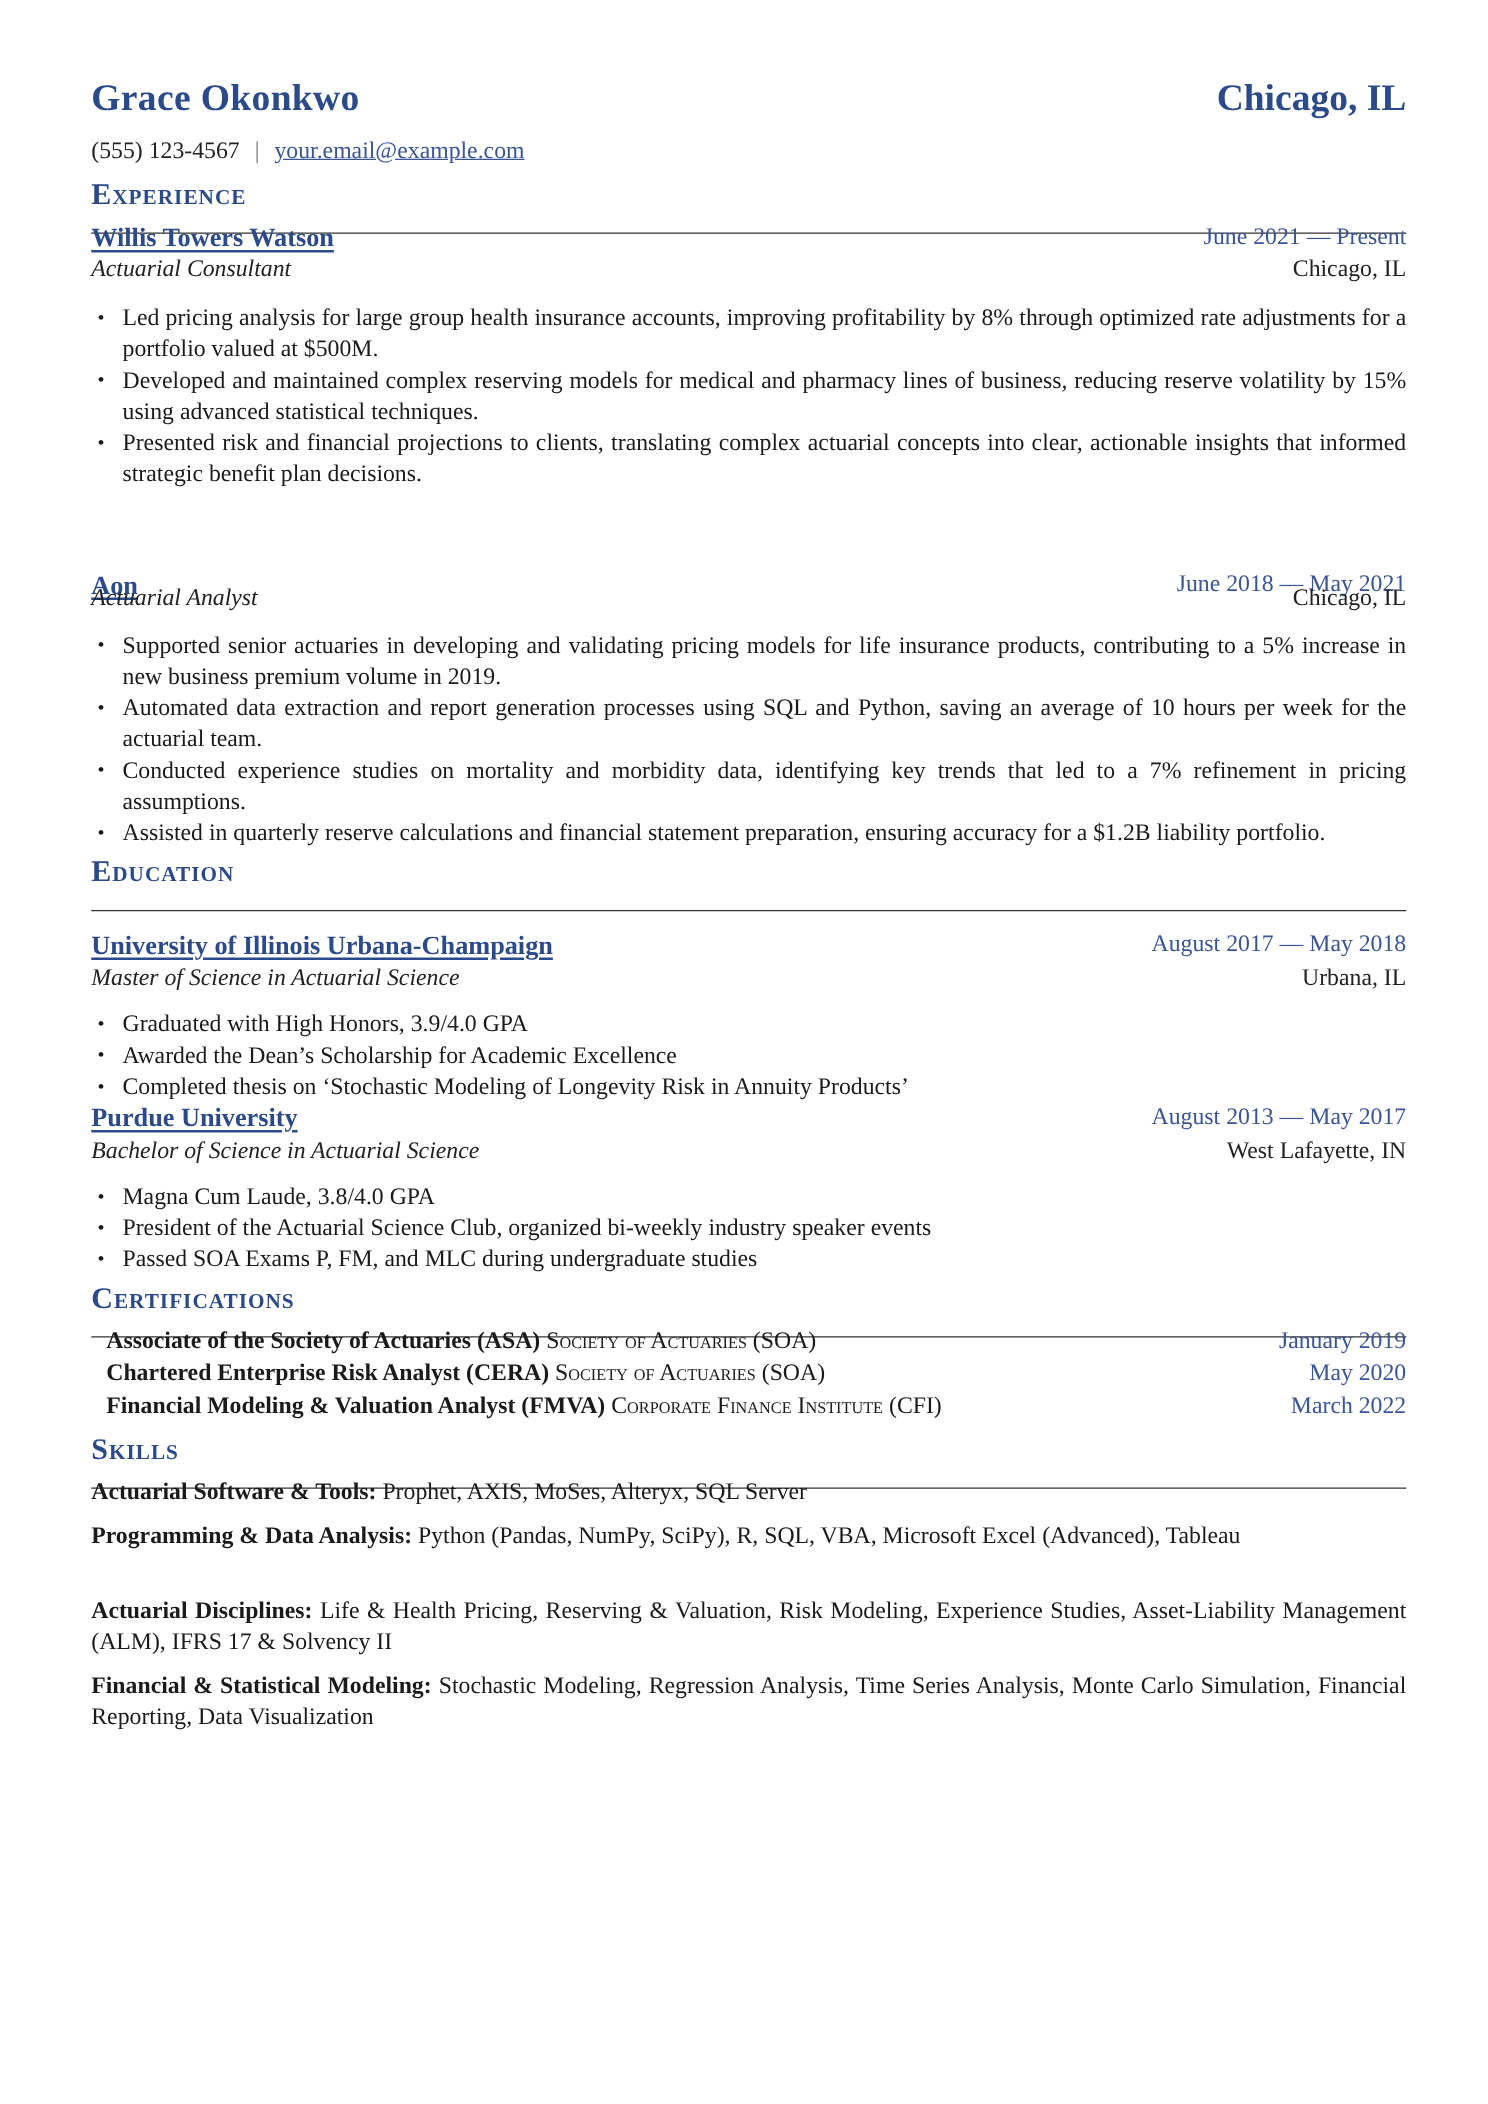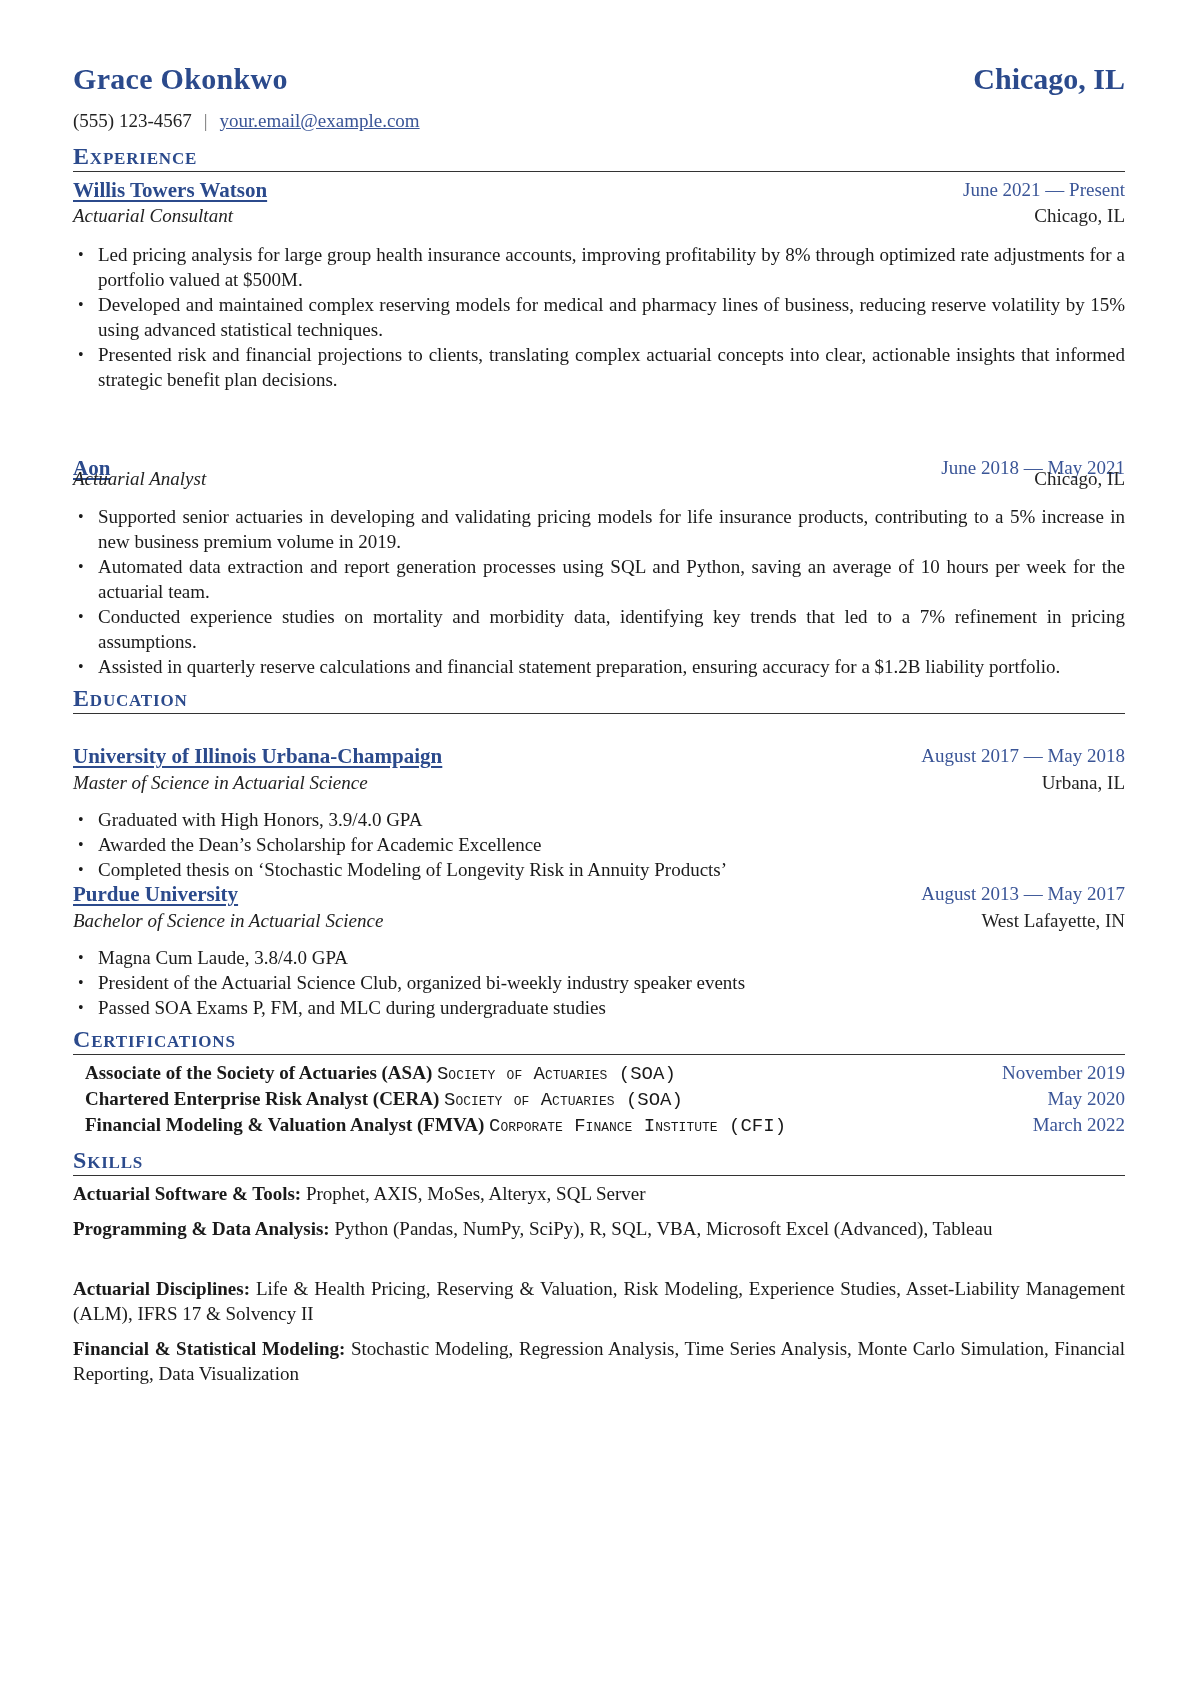--- a/index.html
+++ b/index.html
@@ -26,21 +26,21 @@
     position: absolute; left: 0; top: 110px; font-size: 19px; color: #222;
   }
   .contact .sep { color: #777; margin: 0 12px; }
   .contact a { color: #3a5597; text-decoration: underline; }
 
   .section-title {
     position: absolute; left: 0; width: 1052px;
     font-size: 24px; font-weight: bold; color: #2b4a8c;
     font-variant: small-caps; letter-spacing: 0.8px;
     border-bottom: 1.5px solid #333;
-    line-height: 28px; padding-bottom: 1px;
+    line-height: 28px; padding-bottom: 16px;
   }
   .row { position: absolute; left: 0; width: 1052px; }
   .org {
     font-size: 21px; font-weight: bold; color: #2b4a8c; text-decoration: underline;
     text-underline-offset: 3px;
   }
   .dates { position: absolute; right: 0; top: 1px; color: #3a5597; font-size: 19px; }
   .role { font-style: italic; font-size: 19px; color: #222; }
   .place { position: absolute; right: 0; top: 0; font-size: 19px; color: #222; }
   ul.bul {
@@ -48,21 +48,21 @@
   }
   ul.bul li {
     position: relative; padding-left: 25px; line-height: 25px; text-align: justify;
     font-size: 19px; color: #1a1a1a;
   }
   ul.bul li::before {
     content: "•"; position: absolute; left: 5px; top: 0; font-size: 16px;
   }
   .cert { position: absolute; left: 0; width: 1052px; font-size: 19px; line-height: 26px; }
   .cert .ct { font-weight: bold; margin-left: 12px; }
-  .cert .ci { font-variant: small-caps; font-family: Liberation Mono, monospace; }
+  .cert .ci { font-variant: small-caps; }
   .cert .cd { position: absolute; right: 0; top: 0; color: #3a5597; }
   .skill { position: absolute; left: 0; width: 1052px; font-size: 19px; line-height: 25px; text-align: justify; }
   .skill .sl { font-weight: bold; }
 </style>
 </head>
 <body>
 
 <div class="page">
 
   <div class="header">
@@ -132,21 +132,21 @@
     <li>Magna Cum Laude, 3.8/4.0 GPA</li>
     <li>President of the Actuarial Science Club, organized bi-weekly industry speaker events</li>
     <li>Passed SOA Exams P, FM, and MLC during undergraduate studies</li>
   </ul>
 
   <div class="section-title" style="top:1025px">Certifications</div>
 
   <div class="cert" style="top:1060px">
     <span class="ct">Associate of the Society of Actuaries (ASA)</span>
     <span class="ci">Society of Actuaries (SOA)</span>
-    <span class="cd">November 2019</span>
+    <span class="cd">January 2019</span>
   </div>
   <div class="cert" style="top:1086px">
     <span class="ct">Chartered Enterprise Risk Analyst (CERA)</span>
     <span class="ci">Society of Actuaries (SOA)</span>
     <span class="cd">May 2020</span>
   </div>
   <div class="cert" style="top:1112px">
     <span class="ct">Financial Modeling &amp; Valuation Analyst (FMVA)</span>
     <span class="ci">Corporate Finance Institute (CFI)</span>
     <span class="cd">March 2022</span>

